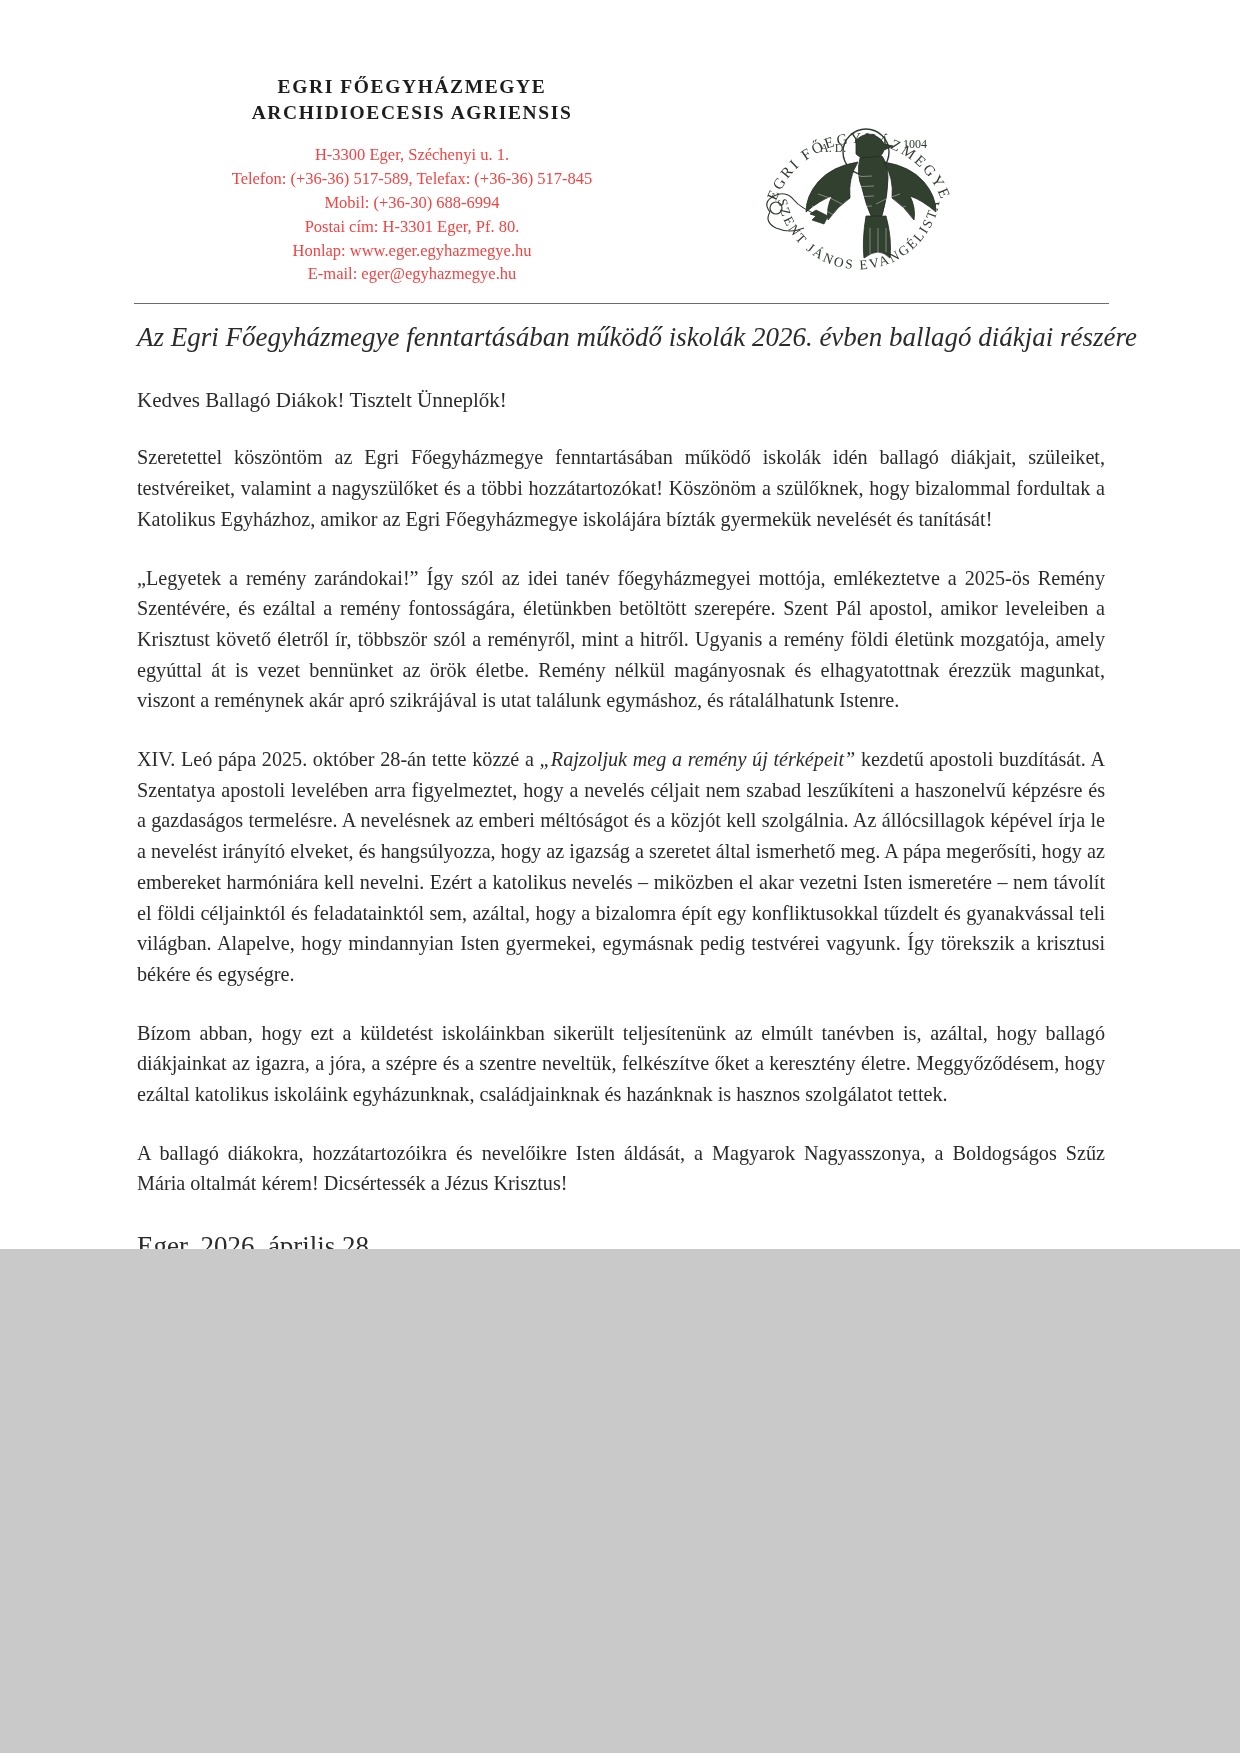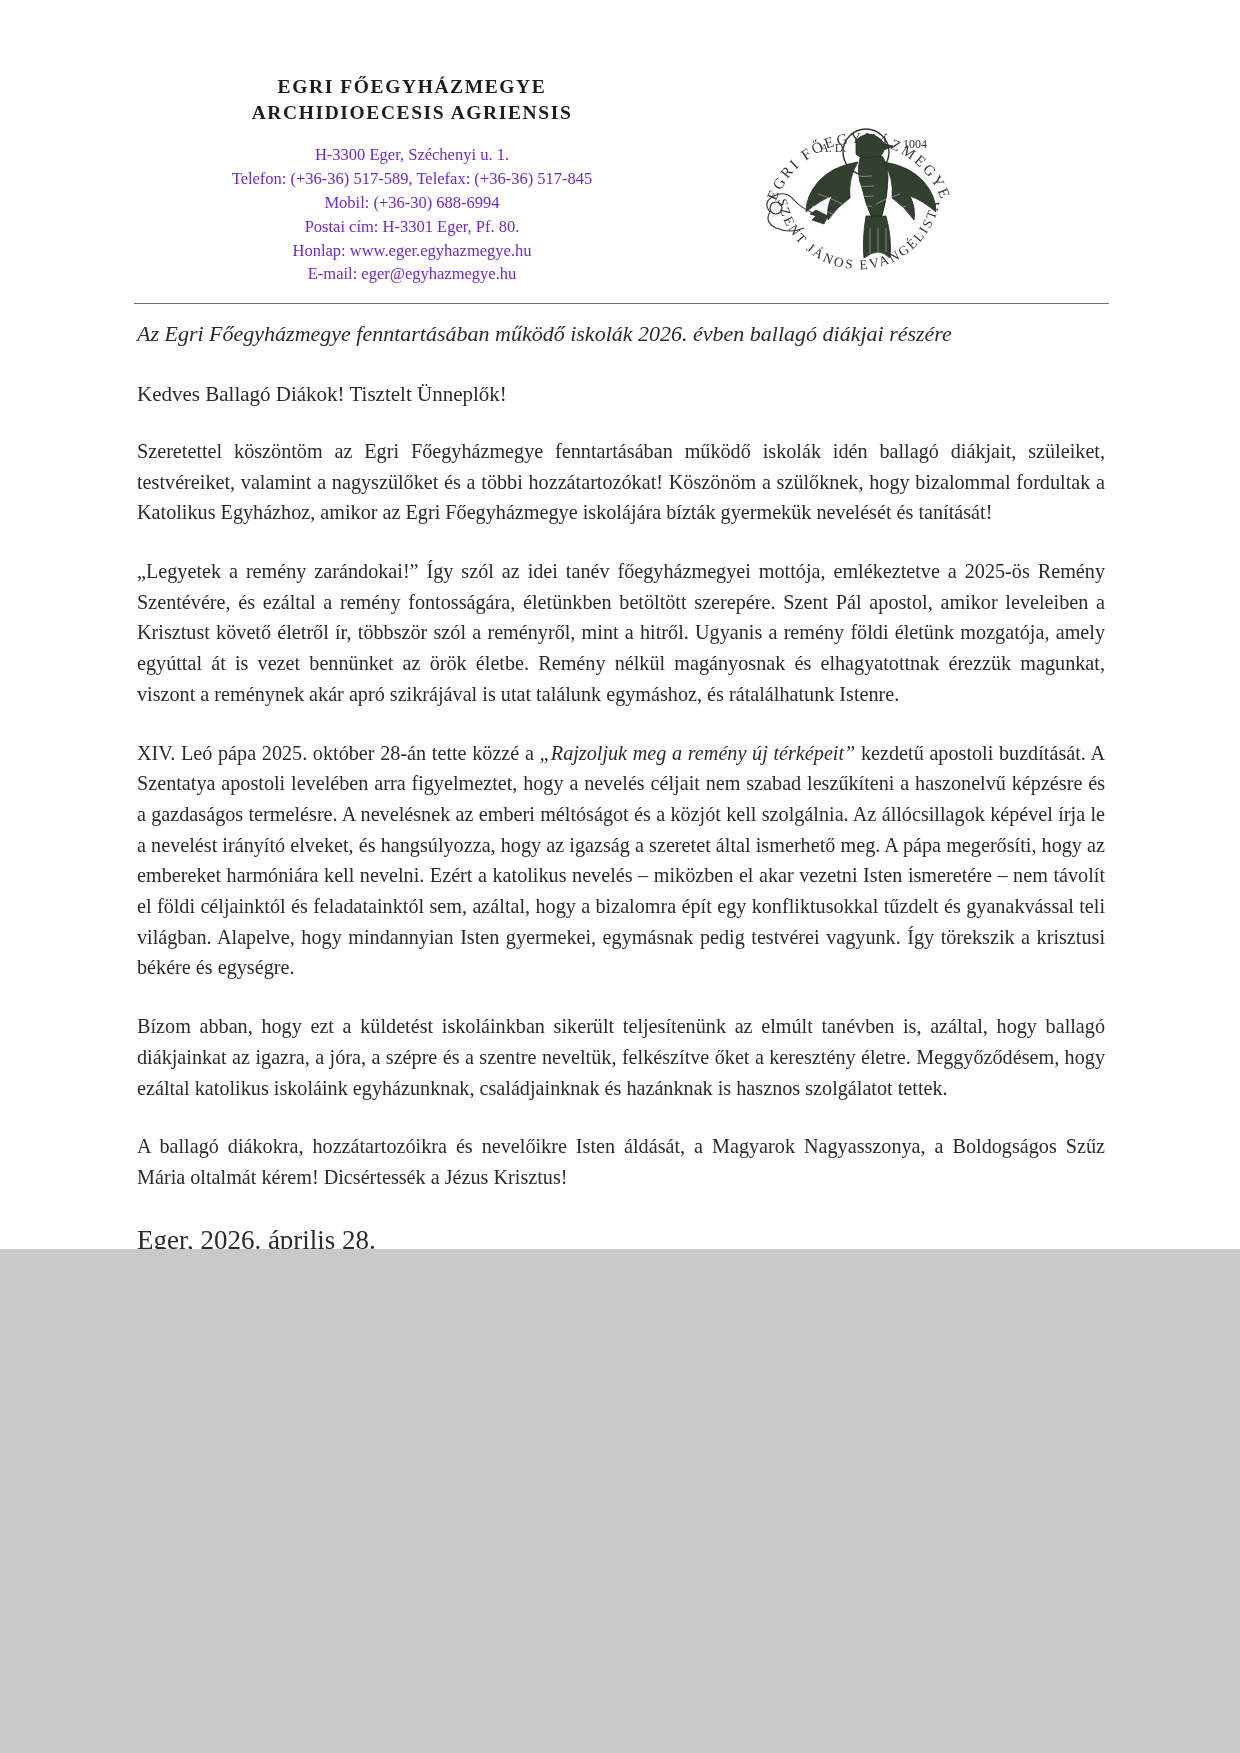--- a/index.html
+++ b/index.html
@@ -33,21 +33,21 @@
     font-size: 19.5px;
     letter-spacing: 1.6px;
     line-height: 1.33;
     color: #1d1d1d;
   }
   .org-name div { white-space: nowrap; }
   .contact-block {
     margin-top: 17px;
     font-size: 16.5px;
     line-height: 1.45;
-    color: #6d28d9;
+    color: #ef4444;
   }
   .contact-block div { white-space: nowrap; }
 
   
   .eagle-seal {
     position: absolute;
     left: 748px;
     top: 96px;
     width: 222px;
     height: 190px;
@@ -66,21 +66,21 @@
 
   
   .body-area {
     position: absolute;
     left: 137px;
     top: 320px;
     width: 968px;
   }
   .subject-line {
     font-style: italic;
-    font-size: 22px;
+    font-size: 27px;
     line-height: 1.3;
     margin-top: 0;
     margin-bottom: 0;
     white-space: nowrap;
   }
   .salutation {
     font-size: 21px;
     line-height: 1.3;
     margin-top: 32px;
   }

